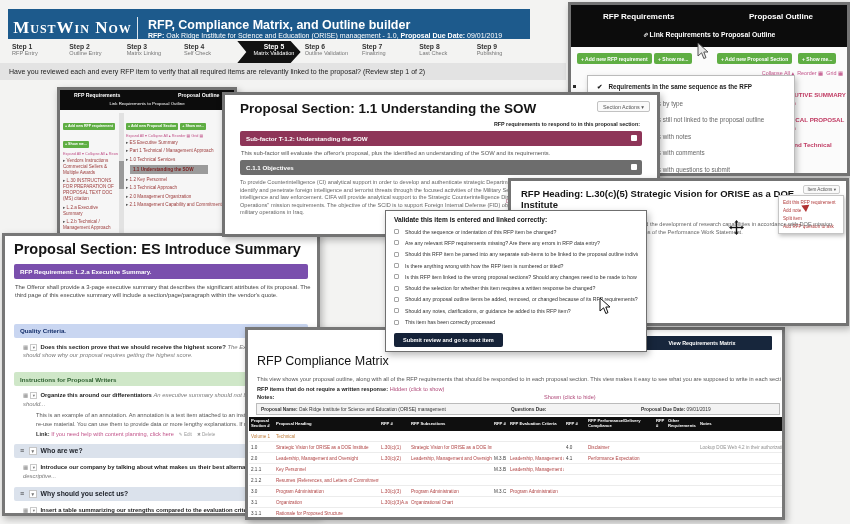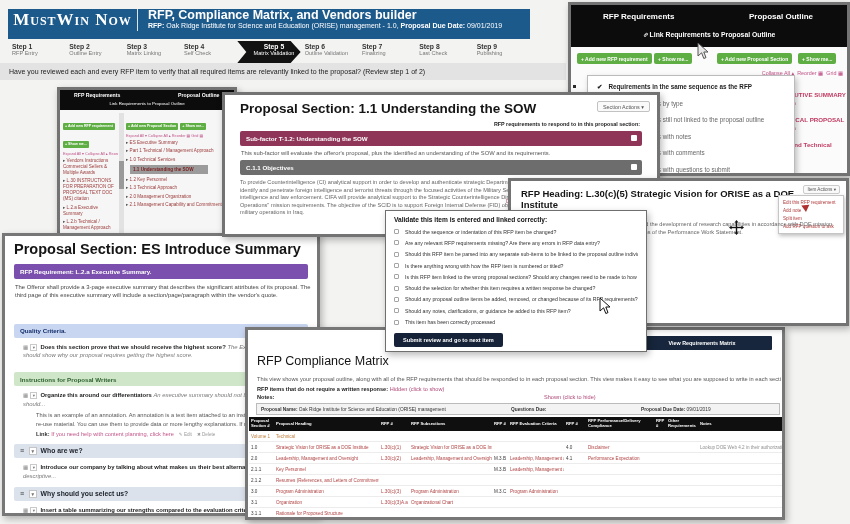--- a/index.html
+++ b/index.html
@@ -1,21 +1,21 @@
 <!DOCTYPE html>
 <html><head>
 <meta charset="utf-8">
 <style>
   *{margin:0;padding:0;box-sizing:border-box}
   html,body{width:850px;height:524px}
   body{position:relative;font-family:"Liberation Sans",sans-serif;background:#f3f3f2;overflow:hidden}
   .win{position:absolute;background:#fff;border:3px solid #737373;box-shadow:2px 3px 7px rgba(0,0,0,.28)}
 
   
-  .topbar{position:absolute;left:8px;top:9px;width:522px;height:30px;background:#1d5a8c;display:flex;color:#fff;align-items:flex-start}
+  .topbar{position:absolute;left:8px;top:9px;width:522px;height:30px;background:#1d5a8c;display:flex;color:#fff;align-items:flex-end}
   .logo{width:130px;text-align:center;font-family:"Liberation Serif",serif;font-variant:small-caps;font-weight:bold;font-size:17px;letter-spacing:1px;border-right:1px solid rgba(255,255,255,.85);height:22px;line-height:22px}
   .tb-text{padding-left:10px;line-height:1.05}
   .tb-title{font-size:12.5px;font-weight:bold}
   .tb-sub{font-size:7px}
   .tb-sub b{font-weight:bold}
 
   
   .steps{position:absolute;left:8px;top:41px;width:522px;height:22px;display:flex}
   .step{flex:1;padding-top:2px;padding-left:4px}
   .sn{font-size:6.8px;font-weight:bold;color:#333}
@@ -143,21 +143,21 @@
   
   .cursor{position:absolute;z-index:30}
   .redtri{position:absolute;left:801px;top:203px;width:0;height:0;border-top:4px solid transparent;border-bottom:4px solid transparent;border-right:7px solid #b03030;transform:rotate(25deg);z-index:31}
 </style>
 </head>
 <body>
 
 <div class="topbar">
   <div class="logo">MustWin Now</div>
   <div class="tb-text">
-    <div class="tb-title">RFP, Compliance Matrix, and Vendors builder</div>
+    <div class="tb-title">RFP, Compliance Matrix, and Outline builder</div>
     <div class="tb-sub"><b>RFP:</b><span> Oak Ridge Institute for Science and Education (ORISE) management - 1.0, </span><b>Proposal Due Date:</b><span> 09/01/2019</span></div>
   </div>
 </div>
 
 <div class="steps">
 
     <div class="step">
       <div class="sn">Step 1</div>
       <div class="sl">RFP Entry</div>
     </div>

